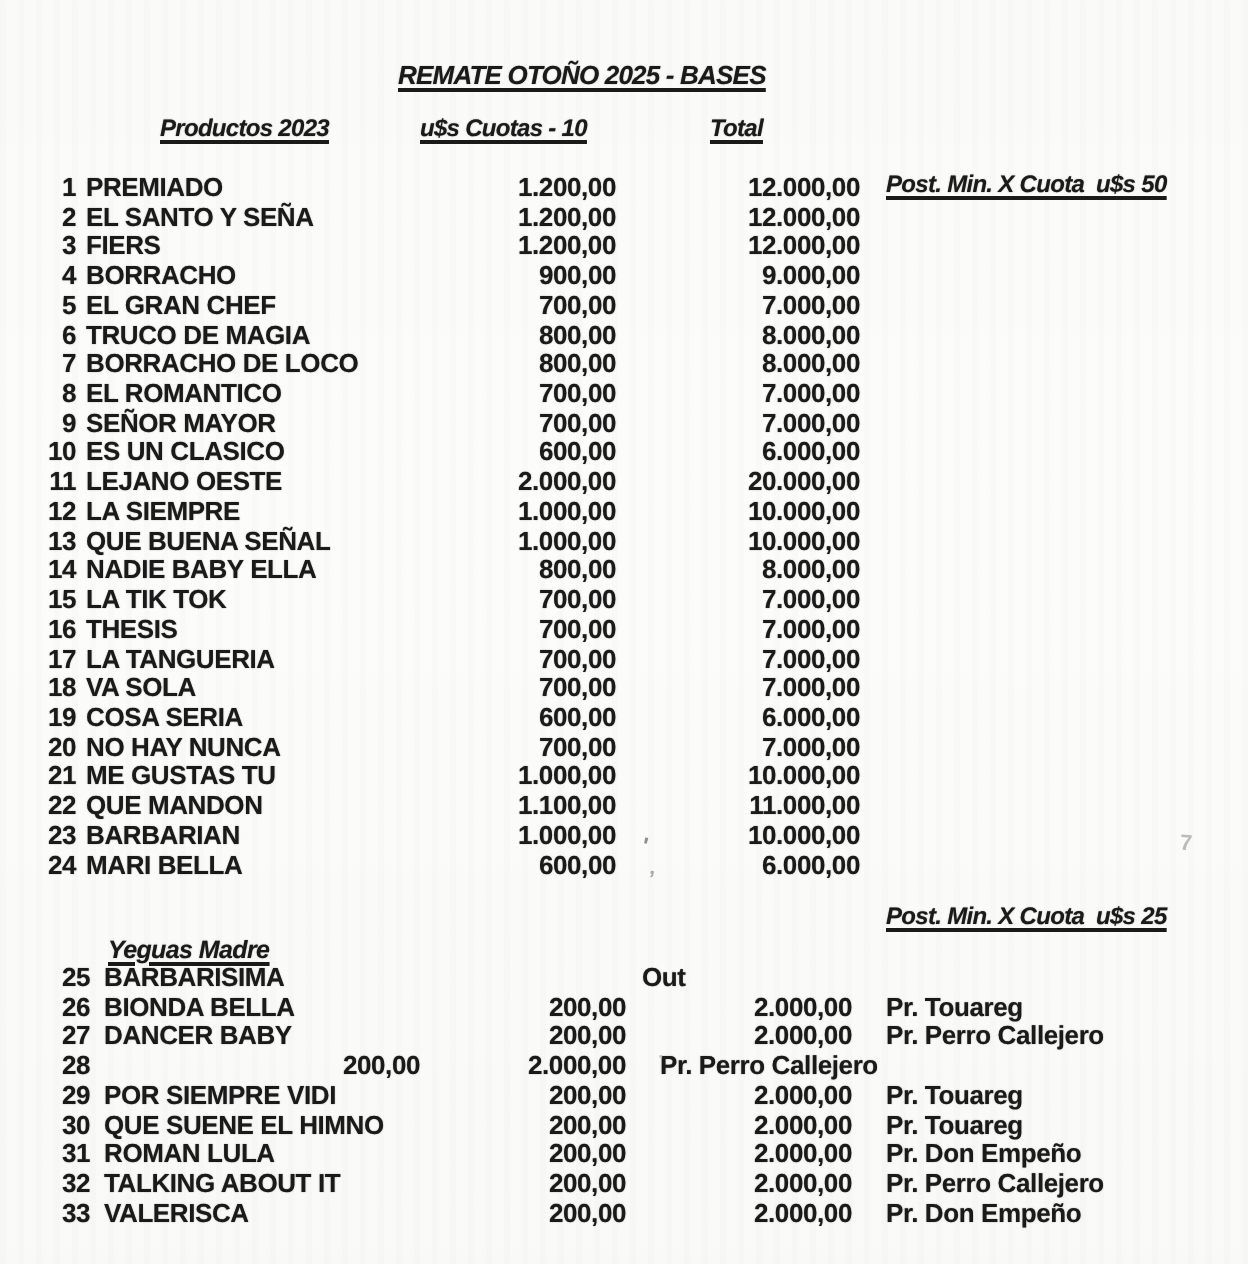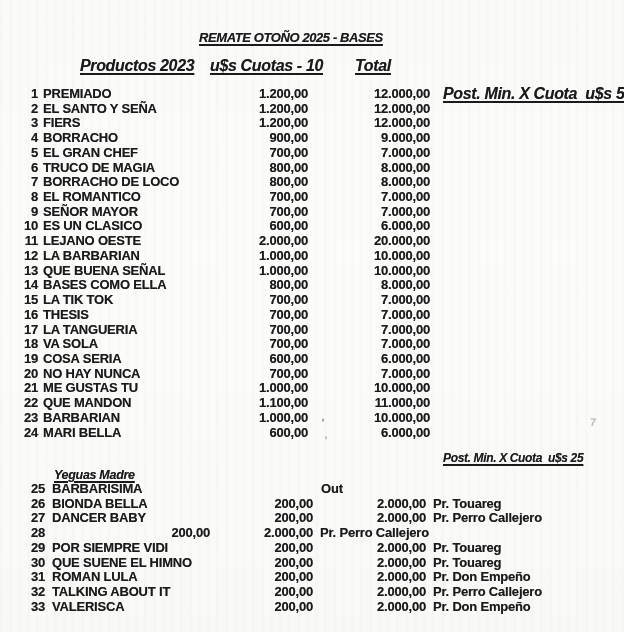--- a/index.html
+++ b/index.html
@@ -13,41 +13,41 @@
     position:absolute;inset:0;
     background:
       repeating-linear-gradient(90deg, rgba(0,0,0,0.012) 0 3px, rgba(0,0,0,0) 3px 9px),
       linear-gradient(180deg,#fafaf9 0%,#fcfcfb 40%,#f9f9f8 100%);
   }
   .scan{ text-shadow:0 0 .6px rgba(20,20,20,.55); }
   .u{ text-decoration:underline; text-decoration-thickness:1.5px; text-underline-offset:2px; }
   .abs{ position:absolute; white-space:pre;font-style:italic; }
 
   .title{ left:199px; top:30px; font-size:13px; letter-spacing:-.4px; }
-  .hdr{ top:57px; font-size:16px; letter-spacing:-.35px; }
+  .hdr{ top:57px; font-size:12px; letter-spacing:-.35px; }
   .h-products{ left:80px; }
   .h-cuotas{ left:210px; }
   .h-total{ left:355px;text-align:right; }
   .h-post50{ left:443px;margin-top:28px; }
 
   .post25{ left:443px; top:451px; font-size:12px; letter-spacing:-.35px; }
   .mares-title{ left:54px; top:468px; font-size:12.5px; letter-spacing:-.3px; }
 
   .table{ position:absolute; left:0; width:624px; font-size:13px; letter-spacing:-.2px; }
   #main-table{ top:87px; }
   #mares-table{ top:482px; }
   .row{ display:grid; height:14.72px; line-height:14.72px; }
   #main-table .row{ grid-template-columns:38px 172px 98px 122px 194px; }
   #mares-table .row{ grid-template-columns:45px 165px 103px 113px 198px; }
   .c-num{ text-align:right; }
   #main-table .c-name{ padding-left:5px; }
   #mares-table .c-name{ padding-left:7px; }
   .c-cuota,.c-total{ text-align:right; }
   .c-total.out{ text-align:left; padding-left:8px; }
-  .c-note{ padding-left:7px; }
+  .c-note{ padding-left:17px; }
   .cell{ overflow:visible; white-space:pre; }
 
   .artifact{ position:absolute; font-weight:bold; pointer-events:none; }
   .a1{ left:321px; top:416px; color:#8f8f8f; font-size:12px; transform:rotate(12deg); }
   .a2{ left:324px; top:434px; color:#a8a8a8; font-size:11px; transform:rotate(8deg); }
   .a3{ left:590px; top:416px; color:#9a9a9a; font-size:11px; opacity:.65; transform:rotate(4deg); }
   .a4{ left:329px; top:521px; color:#bdbdbd; font-size:10px; opacity:.8; }
 </style>
 </head>
 <body>
@@ -136,35 +136,35 @@
       </div>
       <div class="row">
         <span class="cell c-num">11</span>
         <span class="cell c-name">LEJANO OESTE</span>
         <span class="cell c-cuota">2.000,00</span>
         <span class="cell c-total">20.000,00</span>
         <span class="cell c-note"></span>
       </div>
       <div class="row">
         <span class="cell c-num">12</span>
-        <span class="cell c-name">LA BARBARIAN</span>
+        <span class="cell c-name">LA SIEMPRE</span>
         <span class="cell c-cuota">1.000,00</span>
         <span class="cell c-total">10.000,00</span>
         <span class="cell c-note"></span>
       </div>
       <div class="row">
         <span class="cell c-num">13</span>
         <span class="cell c-name">QUE BUENA SEÑAL</span>
         <span class="cell c-cuota">1.000,00</span>
         <span class="cell c-total">10.000,00</span>
         <span class="cell c-note"></span>
       </div>
       <div class="row">
         <span class="cell c-num">14</span>
-        <span class="cell c-name">BASES COMO ELLA</span>
+        <span class="cell c-name">NADIE BABY ELLA</span>
         <span class="cell c-cuota">800,00</span>
         <span class="cell c-total">8.000,00</span>
         <span class="cell c-note"></span>
       </div>
       <div class="row">
         <span class="cell c-num">15</span>
         <span class="cell c-name">LA TIK TOK</span>
         <span class="cell c-cuota">700,00</span>
         <span class="cell c-total">7.000,00</span>
         <span class="cell c-note"></span>

